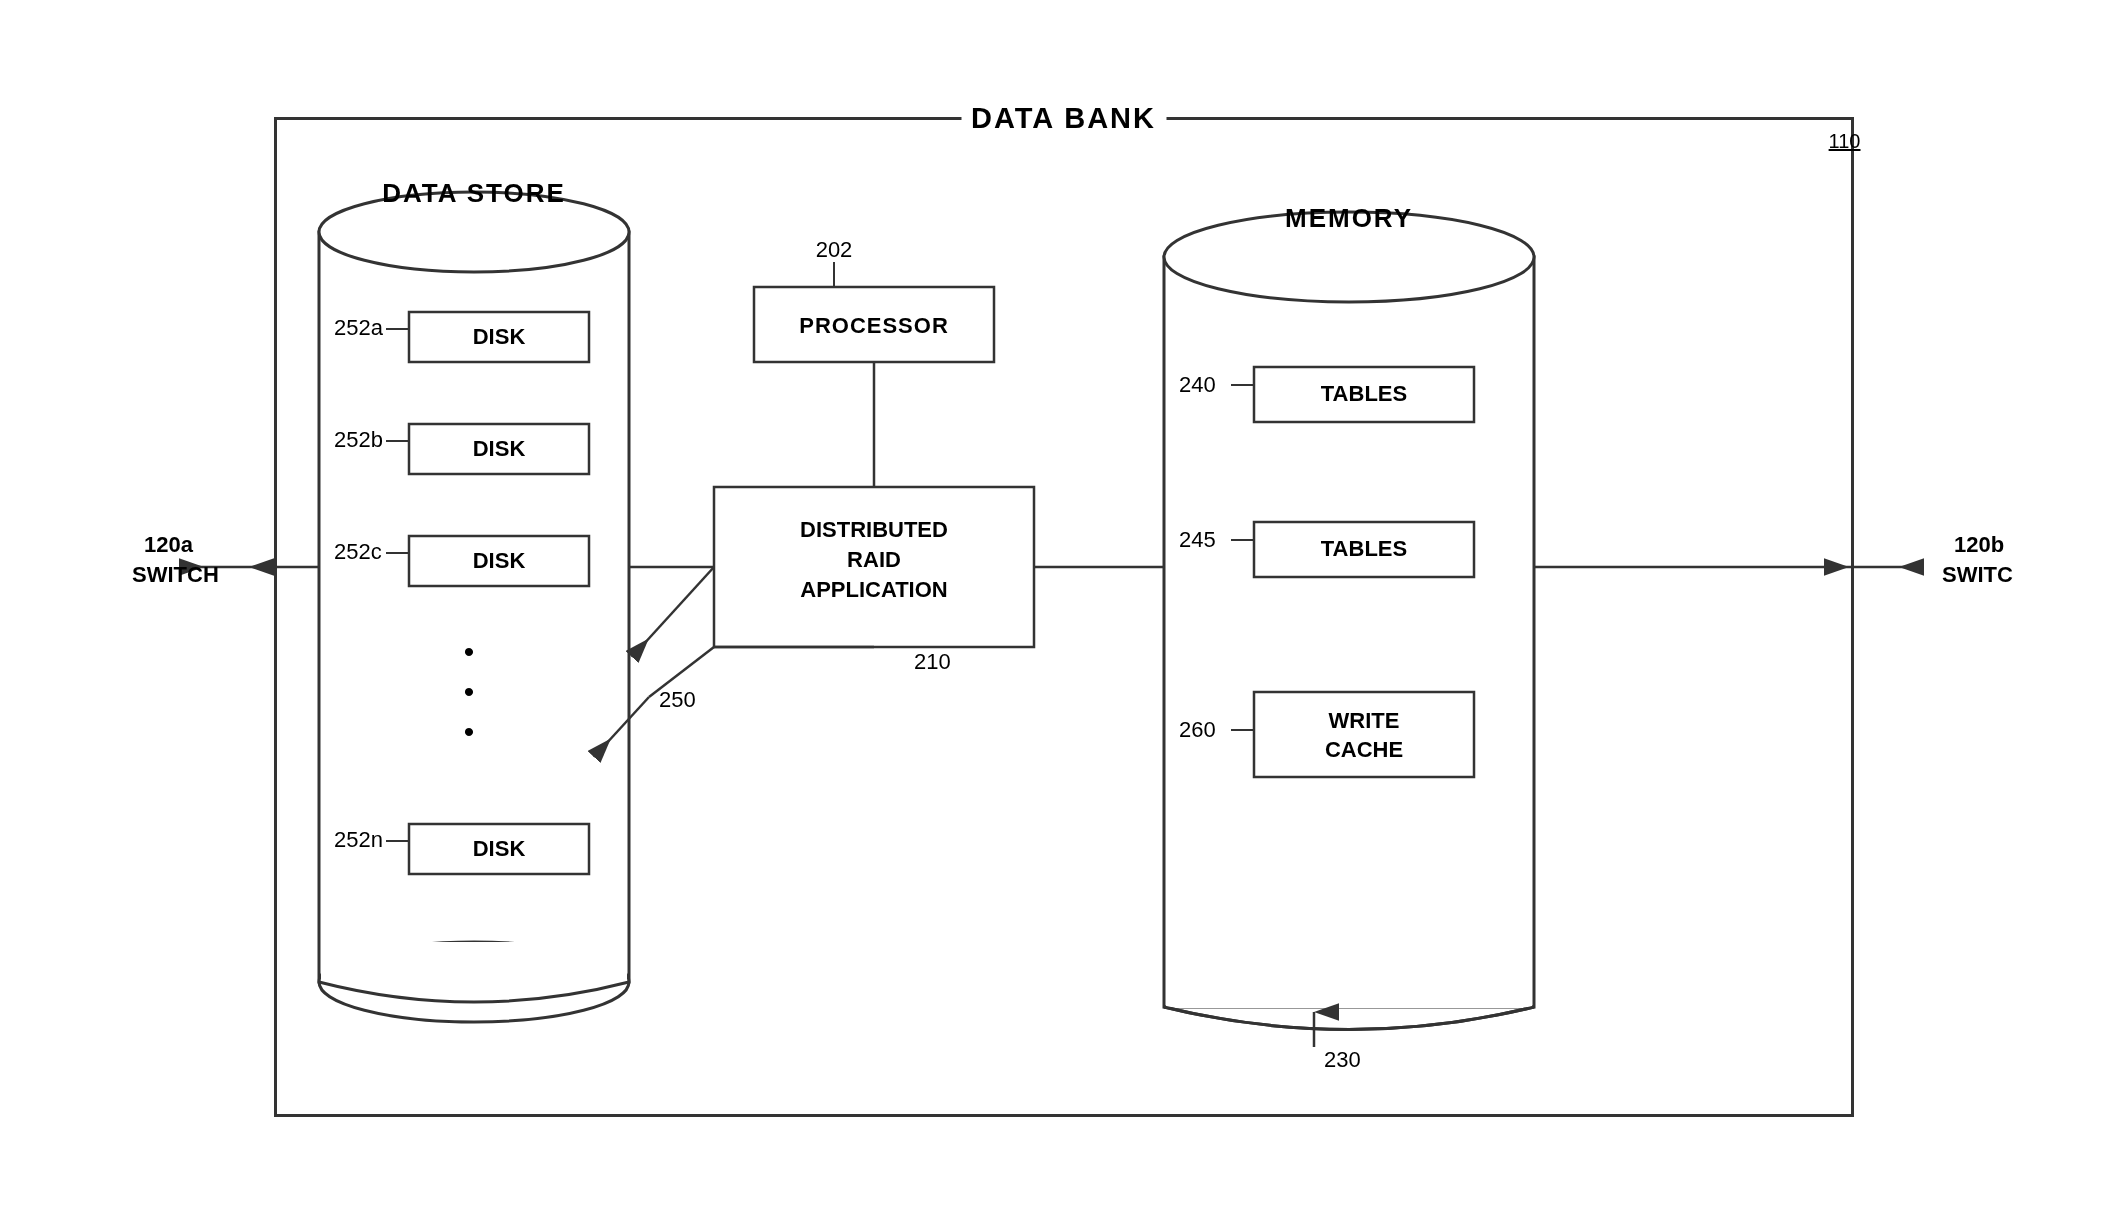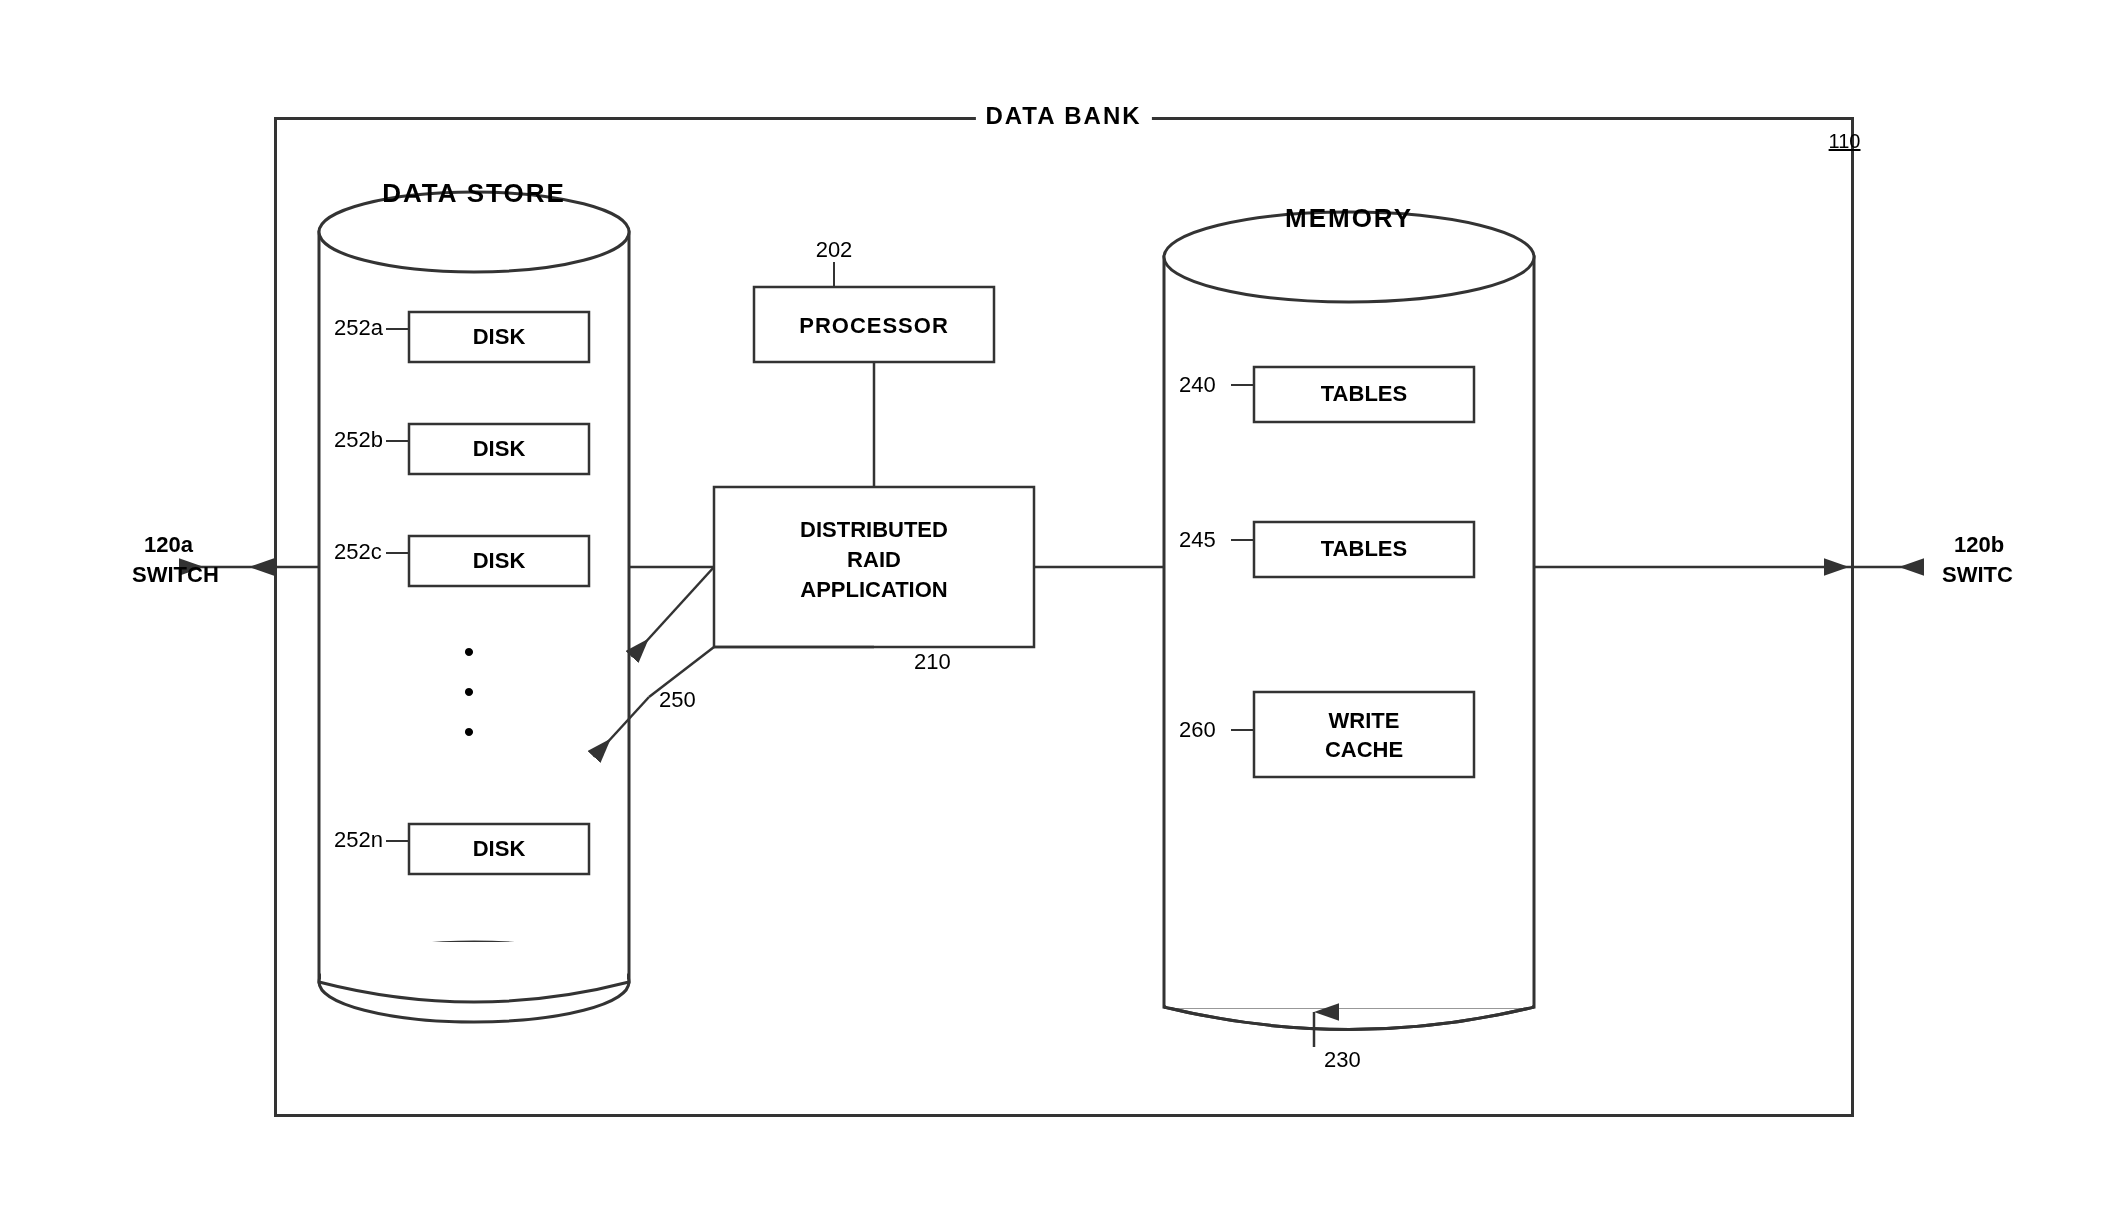--- a/index.html
+++ b/index.html
@@ -28,21 +28,21 @@
       bottom: 40px;
       border: 3px solid #333;
       background: #fff;
     }
 
     .data-bank-label {
       position: absolute;
       top: -18px;
       left: 50%;
       transform: translateX(-50%);
-      font-size: 24px;
+      font-size: 29px;
       font-weight: bold;
       background: #fff;
       padding: 0 10px;
       letter-spacing: 2px;
     }
 
     .data-bank-number {
       position: absolute;
       top: -30px;
       right: -10px;

